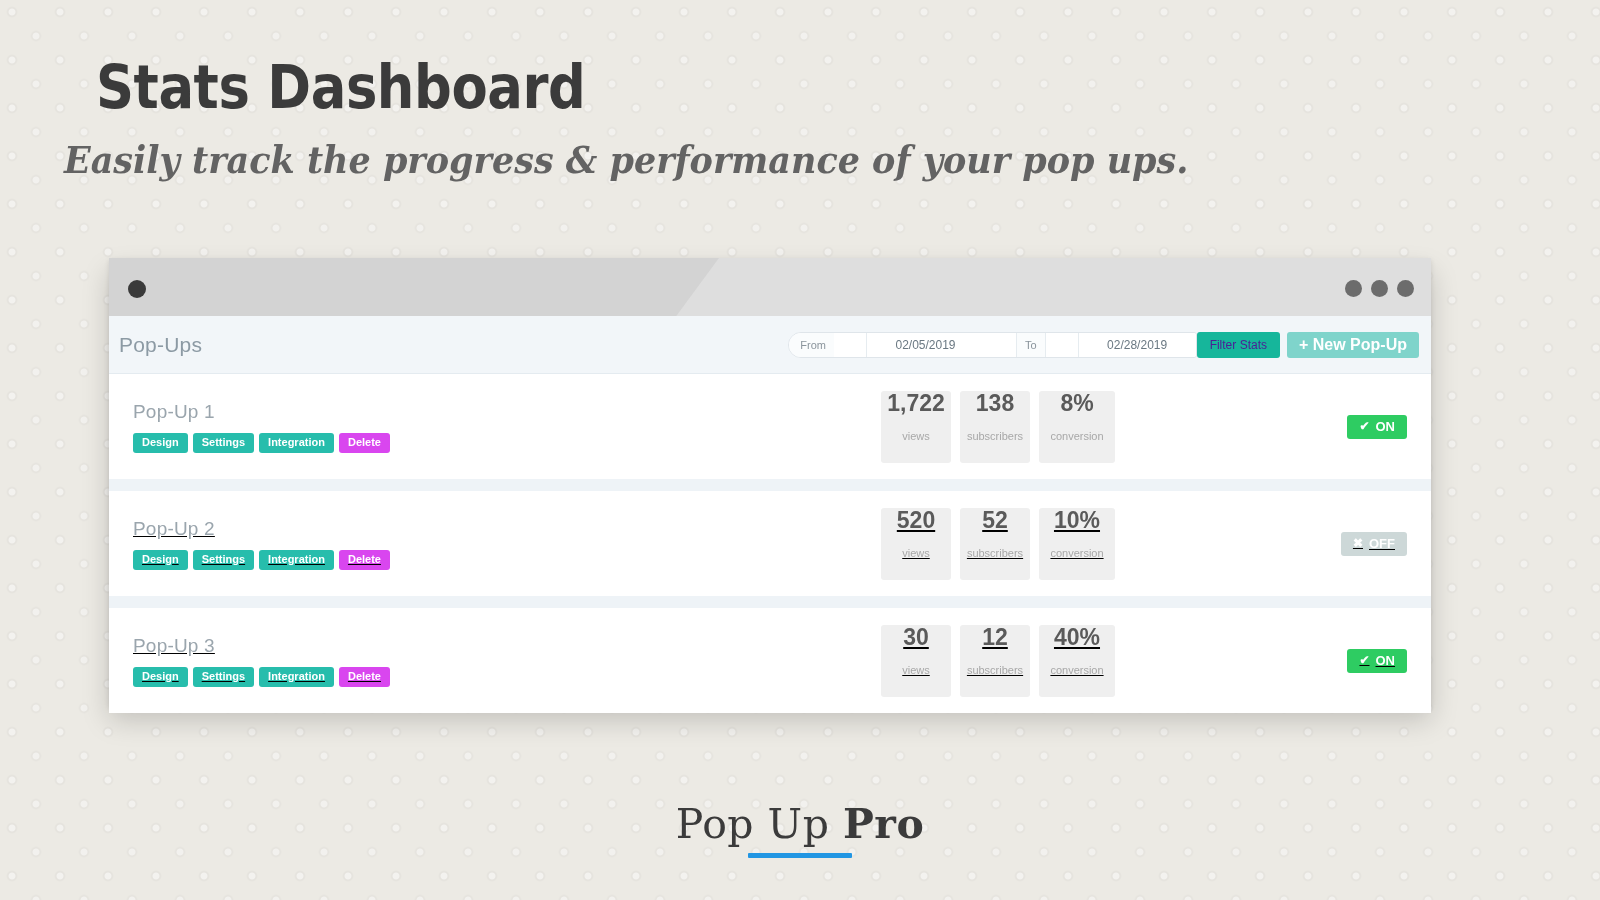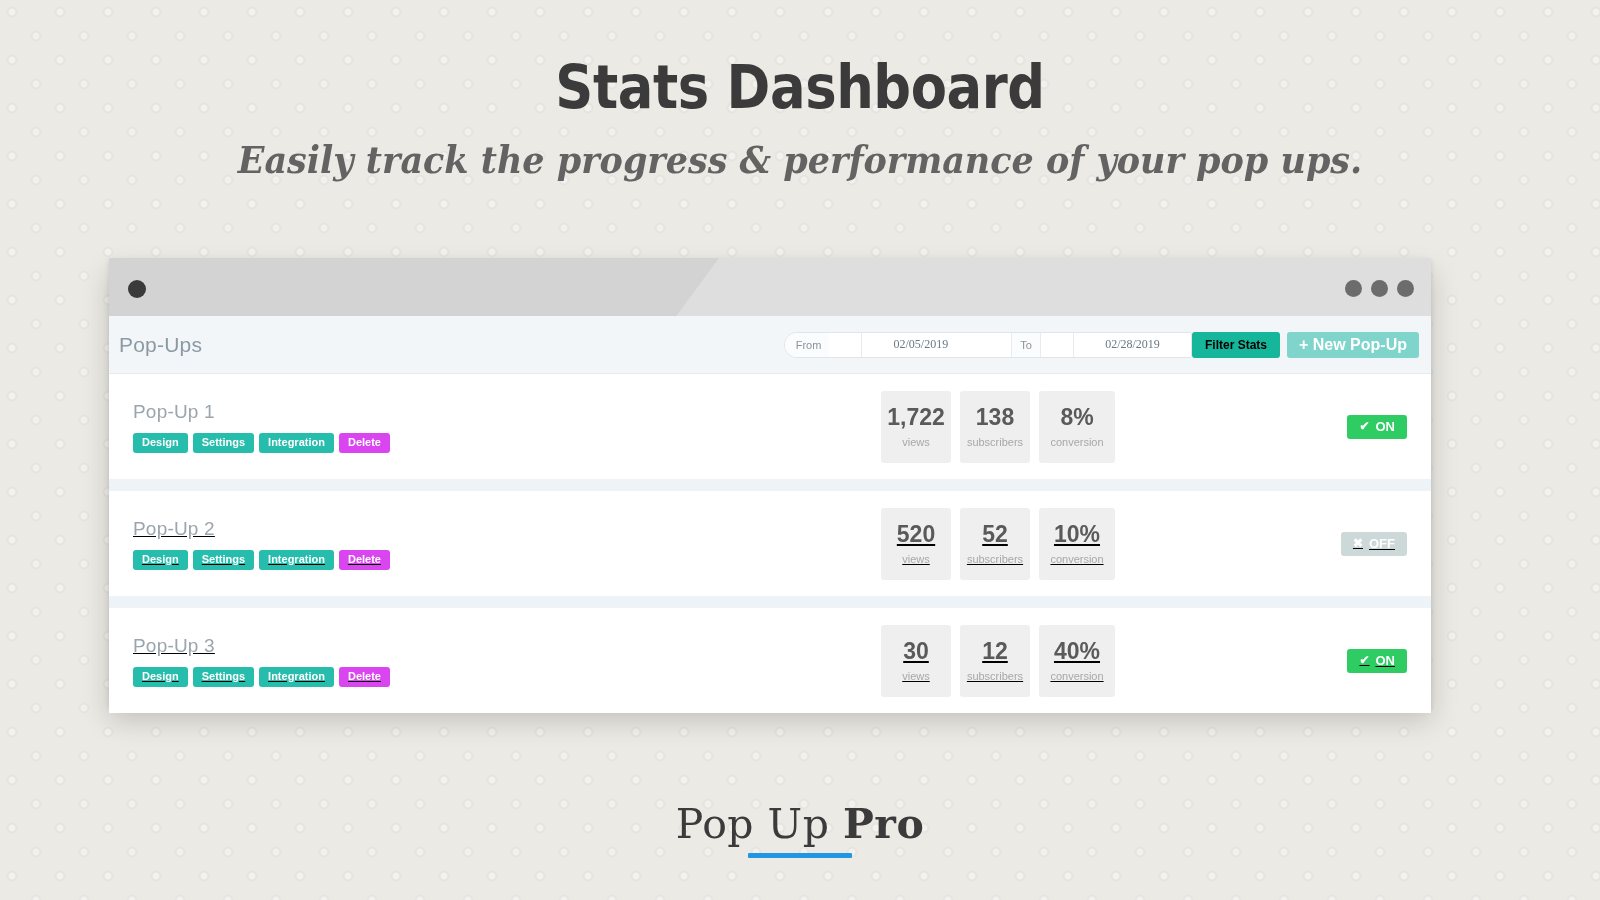--- a/index.html
+++ b/index.html
@@ -17,21 +17,20 @@
       radial-gradient(circle at 12px 12px, rgba(255,255,255,0.55) 0 3px, rgba(0,0,0,0) 4px),
       radial-gradient(circle at 12px 12px, rgba(0,0,0,0.035) 4px, rgba(0,0,0,0) 6px),
       radial-gradient(circle at 36px 36px, rgba(255,255,255,0.5) 0 3px, rgba(0,0,0,0) 4px),
       radial-gradient(circle at 36px 36px, rgba(0,0,0,0.03) 4px, rgba(0,0,0,0) 6px);
     background-size: 48px 48px, 48px 48px, 48px 48px, 48px 48px;
     position: relative;
   }
 
   
   .page-header {
-    text-align: center;
     padding-top: 56px;
   }
   .page-title {
     font-family: "DejaVu Sans", sans-serif;
     font-size: 60px;
     font-weight: bold;
     color: #3b3b3b;
     letter-spacing: -0.5px;
     line-height: 1.05;
     transform: scaleX(0.88);
@@ -135,33 +134,33 @@
   .date-label.mid {
     padding: 0 8px;
     border-left: 1px solid #e6ecf0;
     border-right: 1px solid #e6ecf0;
   }
   .date-input {
     width: 118px;
     border: none;
     border-left: 1px solid #e6ecf0;
     background: #ffffff;
-    font-family: Liberation Serif, serif;
+    font-family: Liberation Sans, sans-serif;
     font-size: 12px;
     color: #6a7882;
     text-align: center;
     outline: none;
   }
   .btn-filter {
     background: #16b69b;
-    color: #000000;
+    color: #4c1d95;
     border: none;
     font-family: "Liberation Sans", sans-serif;
     font-size: 12px;
-    font-weight: bold;
+    font-weight: normal;
     padding: 4px 13px;
     border-radius: 3px;
     cursor: pointer;
     height: 26px;
     margin-left: -7px;
   }
   .btn-new {
     background: #7fd4cb;
     color: #ffffff;
     border: none;
@@ -215,33 +214,33 @@
     margin-left: 48px;
   }
   .stat-box {
     width: 70px;
     height: 72px;
     background: #efefef;
     border-radius: 3px;
     display: flex;
     flex-direction: column;
     align-items: center;
-    justify-content: center;
+    justify-content: flex-start;
   }
   .stat-box.wide { width: 76px; }
   .stat-value {
     font-size: 23px;
     font-weight: bold;
     color: #5a5a5a;
     line-height: 1.1;
   }
   .stat-label {
     font-size: 11px;
     color: #a8a8a8;
-    margin-top: 6px;
+    margin-top: 14px;
   }
 
   .toggle-wrap {
     margin-left: auto;
     display: flex;
     align-items: center;
     justify-content: flex-end;
     width: 210px;
   }
   .toggle {

